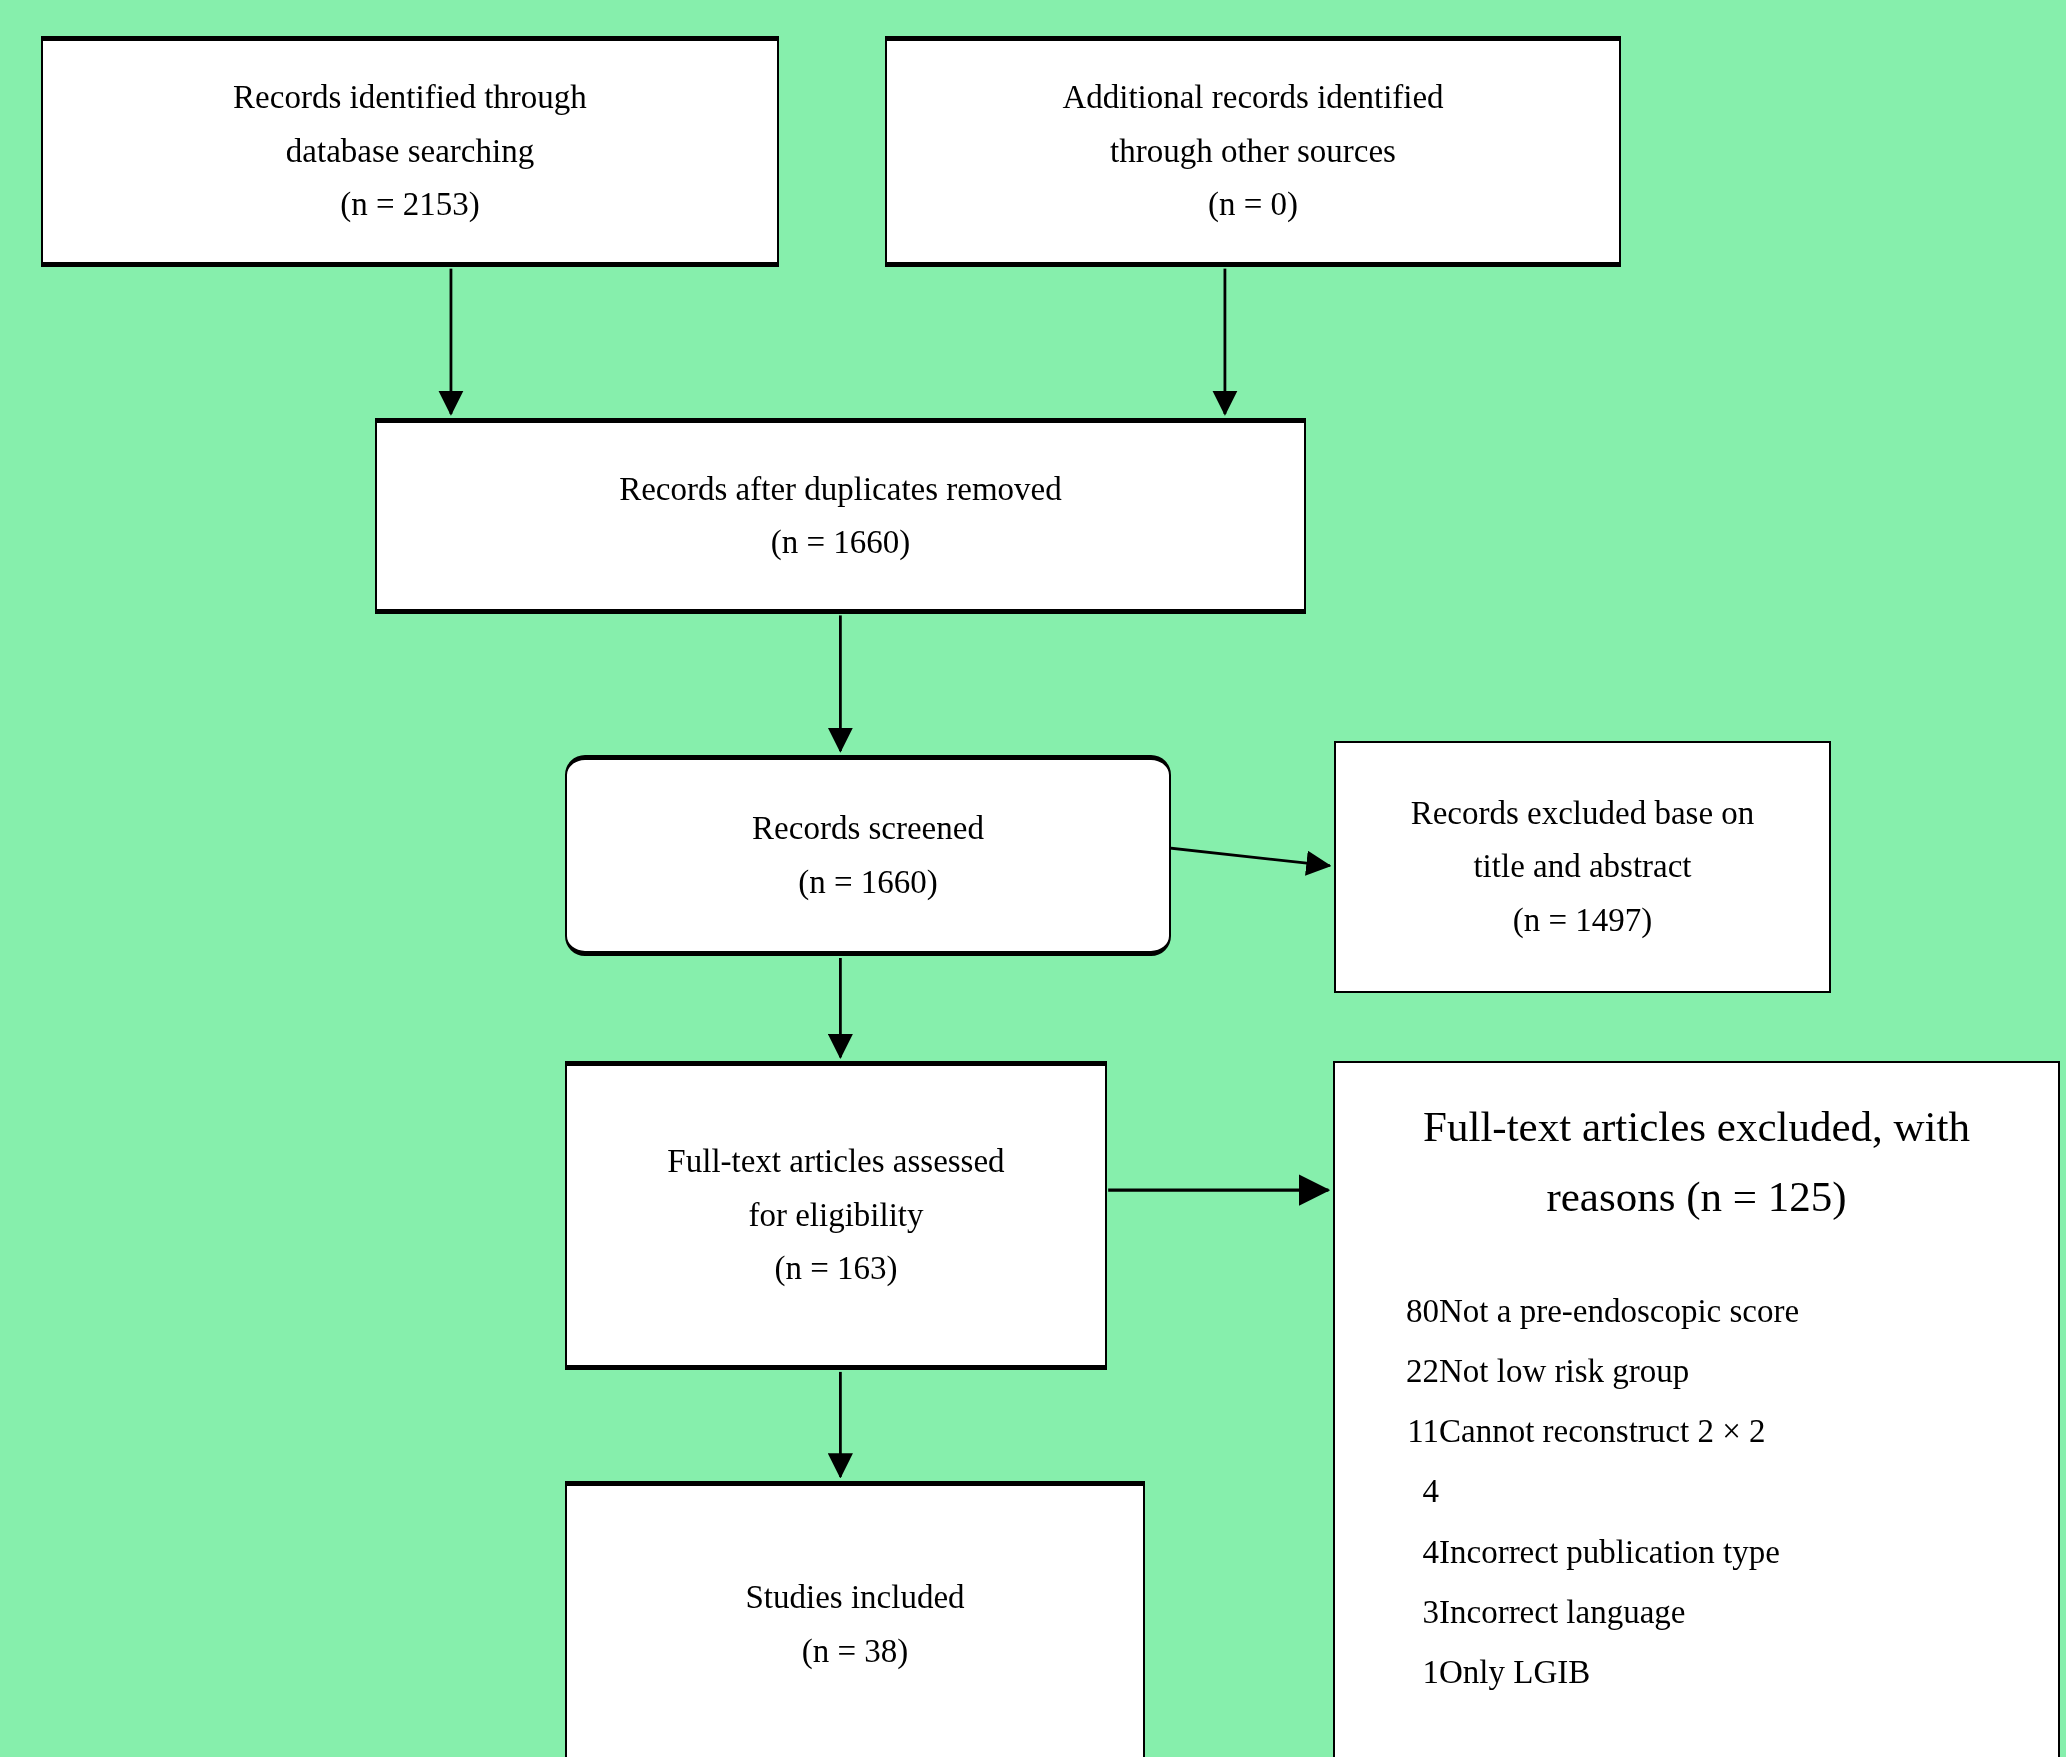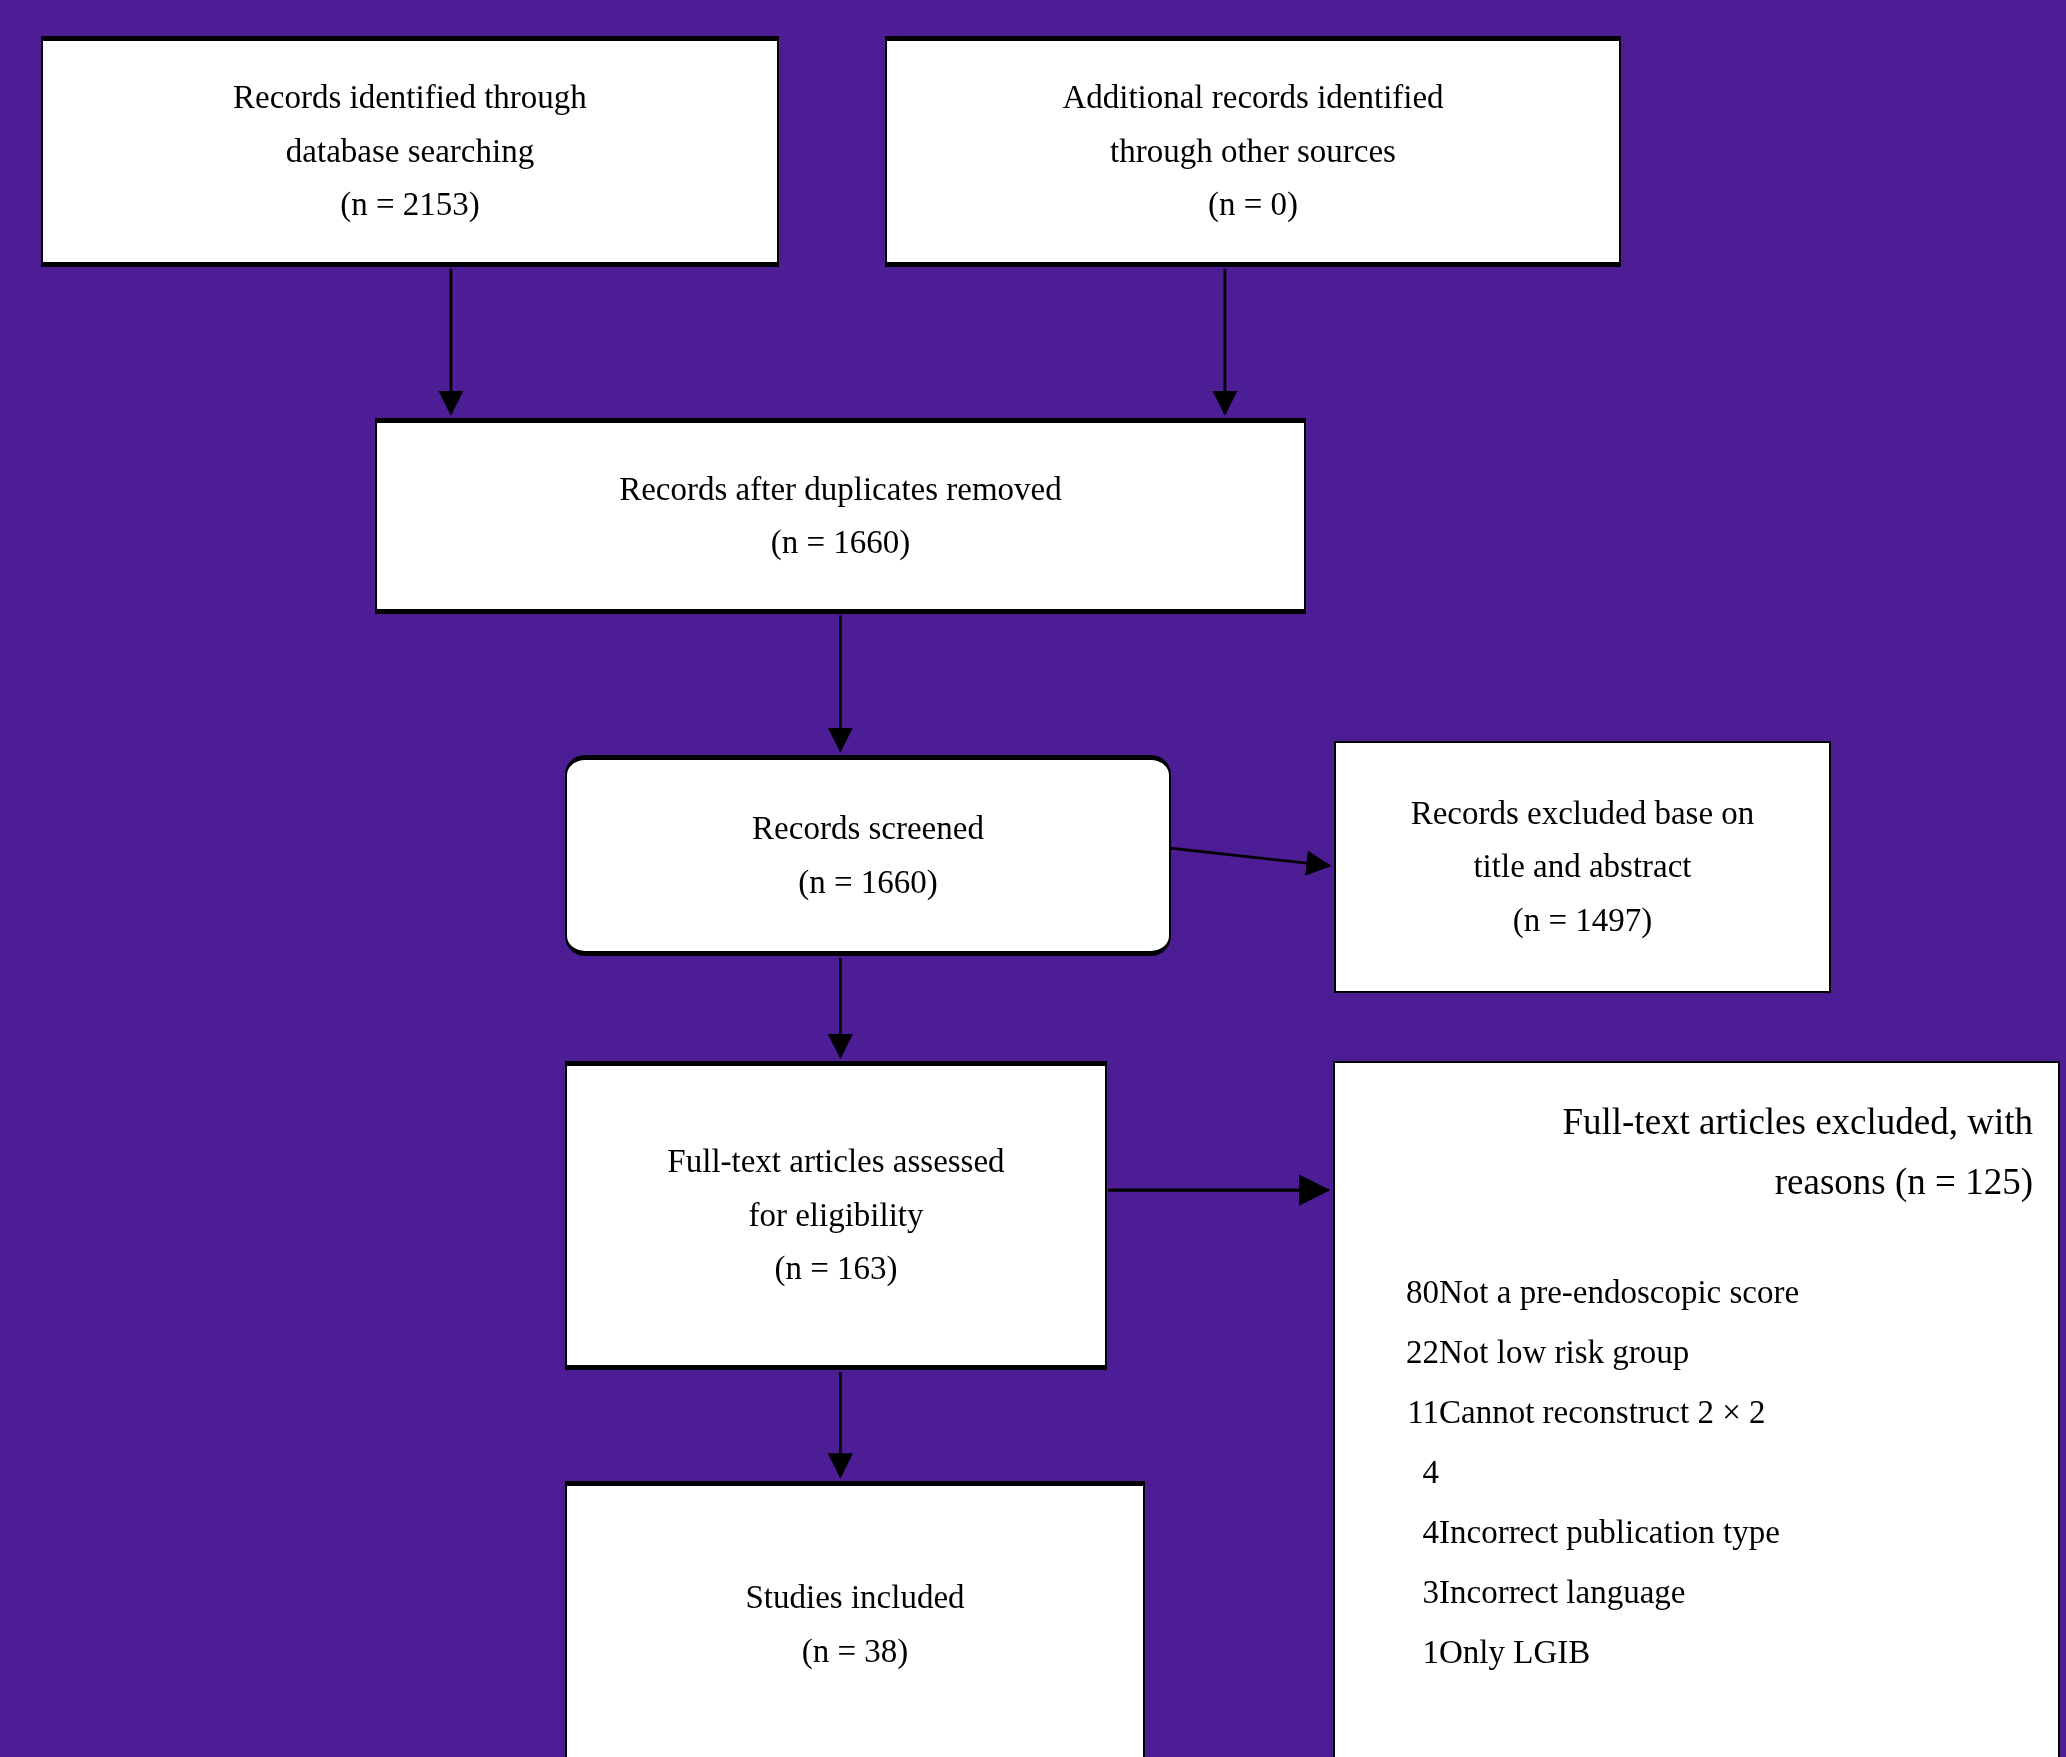--- a/index.html
+++ b/index.html
@@ -9,21 +9,21 @@
     background: #ffffff;
   }
   body {
     font-family: "Liberation Serif", "DejaVu Serif", serif;
     color: #000000;
   }
   #diagram-root {
     position: relative;
     width: 2066px;
     height: 1758px;
-    background: #4c1d95;
+    background: #86efac;
     overflow: hidden;
   }
   #connector-layer {
     position: absolute;
     left: 0;
     top: 0;
     width: 2066px;
     height: 1758px;
     pointer-events: none;
   }
@@ -54,22 +54,22 @@
   #box-other-sources  { left: 885px; top: 36px;   width: 736px; height: 231px; }
   #box-dedup          { left: 375px;  top: 418px;  width: 931px; height: 196px; }
   #box-screened       { left: 565px;  top: 755px; width: 606px;  height: 201px; border-radius: 20px; }
   #box-excluded-ta    { left: 1334px; top: 741px; width: 497px;  height: 252px; }
   #box-fulltext       { left: 565px;  top: 1061px; width: 542px;  height: 309px; }
   #box-included       { left: 565px;  top: 1481px; width: 580px;  height: 287px; }
   #box-excl-reasons   { left: 1333px; top: 1061px; width: 727px; height: 699px;
                         display: block; padding: 29px 0 0 0; }
 
   .reasons-title {
-    text-align: right;
-    font-size: 37px;
+    text-align: center;
+    font-size: 43px;
     line-height: 1.62;
     padding: 0 25px;
   }
   .reasons-list {
     margin: 50px 0 0 0;
     padding: 0 0 0 45px;
     list-style: none;
   }
   .reason-item {
     display: flex;

